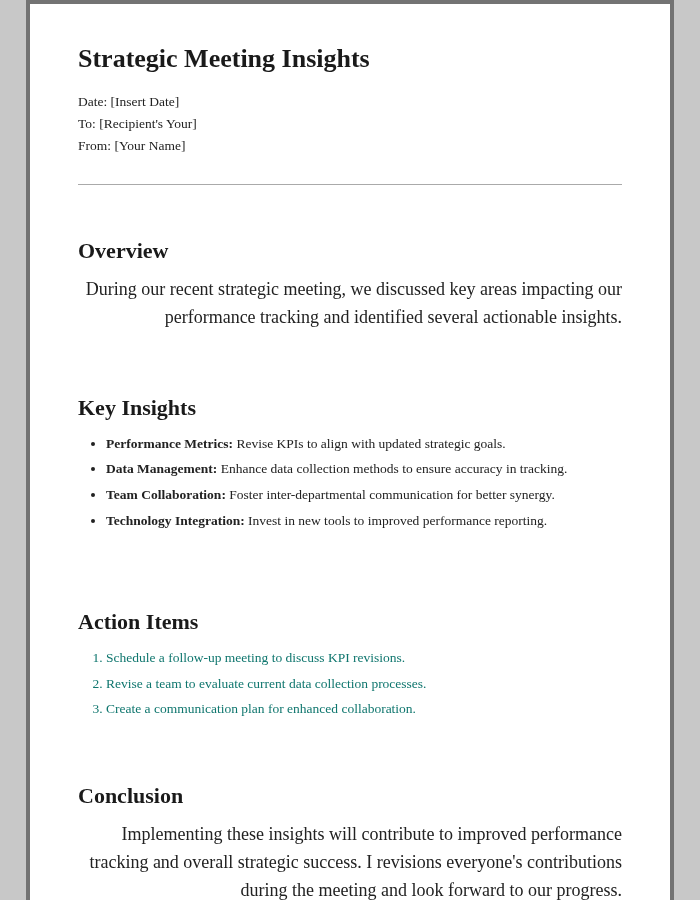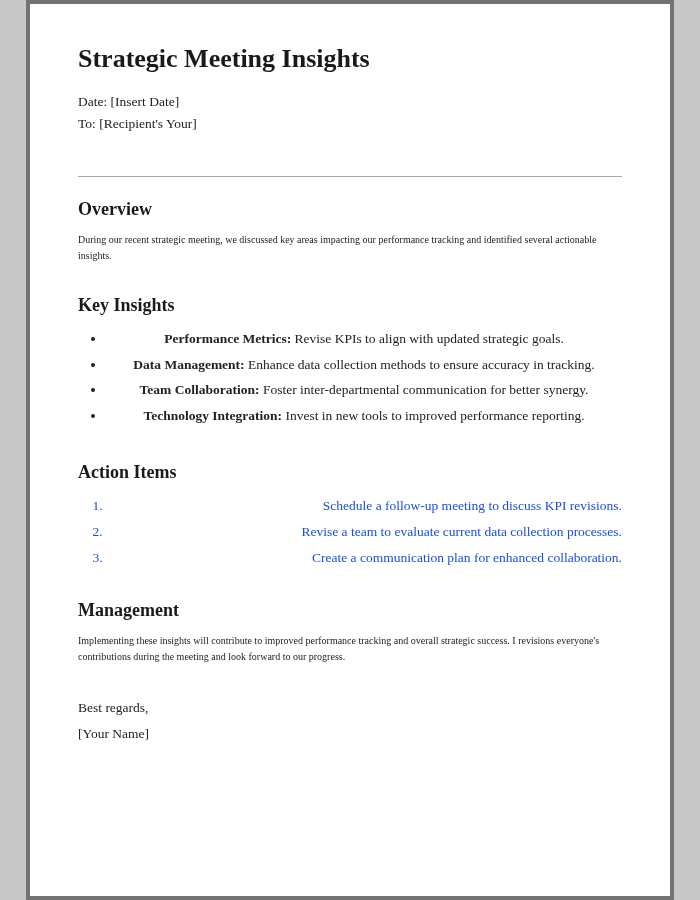--- a/index.html
+++ b/index.html
@@ -32,60 +32,61 @@
       font-weight: bold;
       color: #1a1a1a;
       margin-bottom: 20px;
       font-family: Georgia, serif;
     }
 
     .meta-block {
       display: flex;
       flex-direction: column;
       gap: 6px;
-      margin-bottom: 34px;
+      margin-bottom: 20px;
     }
 
     .meta-line {
       font-size: 13.5px;
       color: #222;
       font-family: Georgia, serif;
     }
 
     .divider {
       border: none;
       border-top: 1px solid #aaaaaa;
       margin: 10px 0 22px 0;
     }
 
     .section-heading {
-      font-size: 18px;
+      font-size: 22px;
       font-weight: bold;
       color: #1a1a1a;
       margin-bottom: 12px;
       font-family: Georgia, serif;
+      margin-top: 31px;
     }
 
     .section-body {
-      font-size: 10px;
+      font-size: 18px;
       color: #222;
       line-height: 1.55;
       margin-bottom: 24px;
       font-family: Georgia, serif;
+      text-align: right;
     }
 
     .section-block {
       margin-bottom: 8px;
     }
 
     .bullet-list {
       list-style-type: disc;
       margin-left: 28px;
-      margin-bottom: 28px;
-      text-align: center;
+      margin-bottom: 39px;
     }
 
     .bullet-list li {
       font-size: 13.5px;
       color: #222;
       line-height: 1.6;
       margin-bottom: 4px;
       font-family: Georgia, serif;
     }
 
@@ -94,25 +95,24 @@
     }
 
     .ordered-list {
       list-style-type: decimal;
       margin-left: 28px;
       margin-bottom: 24px;
     }
 
     .ordered-list li {
       font-size: 13.5px;
-      color: #1d4ed8;
+      color: #0f766e;
       line-height: 1.6;
       margin-bottom: 4px;
       font-family: Georgia, serif;
-      text-align: right;
     }
 
     .closing-block {
       display: flex;
       flex-direction: column;
       gap: 10px;
       margin-top: 4px;
     }
 
     .closing-line {
@@ -124,20 +124,21 @@
 </head>
 <body>
 
 <div class="page-container">
 
   <h1 class="doc-title">Strategic Meeting Insights</h1>
 
   <div class="meta-block">
     <span class="meta-line">Date: [Insert Date]</span>
     <span class="meta-line">To: [Recipient's Your]</span>
+    <span class="meta-line">From: [Your Name]</span>
   </div>
 
   <hr class="divider">
 
   <div class="section-block">
     <h2 class="section-heading">Overview</h2>
     <p class="section-body">During our recent strategic meeting, we discussed key areas impacting our performance tracking and identified several actionable insights.</p>
   </div>
 
   <div class="section-block">
@@ -171,21 +172,21 @@
       <li>
         <span>Revise a team to evaluate current data collection processes.</span>
       </li>
       <li>
         <span>Create a communication plan for enhanced collaboration.</span>
       </li>
     </ol>
   </div>
 
   <div class="section-block">
-    <h2 class="section-heading">Management</h2>
+    <h2 class="section-heading">Conclusion</h2>
     <p class="section-body">Implementing these insights will contribute to improved performance tracking and overall strategic success. I revisions everyone's contributions during the meeting and look forward to our progress.</p>
   </div>
 
   <div class="closing-block">
     <span class="closing-line">Best regards,</span>
     <span class="closing-line">[Your Name]</span>
   </div>
 
 </div>
 

